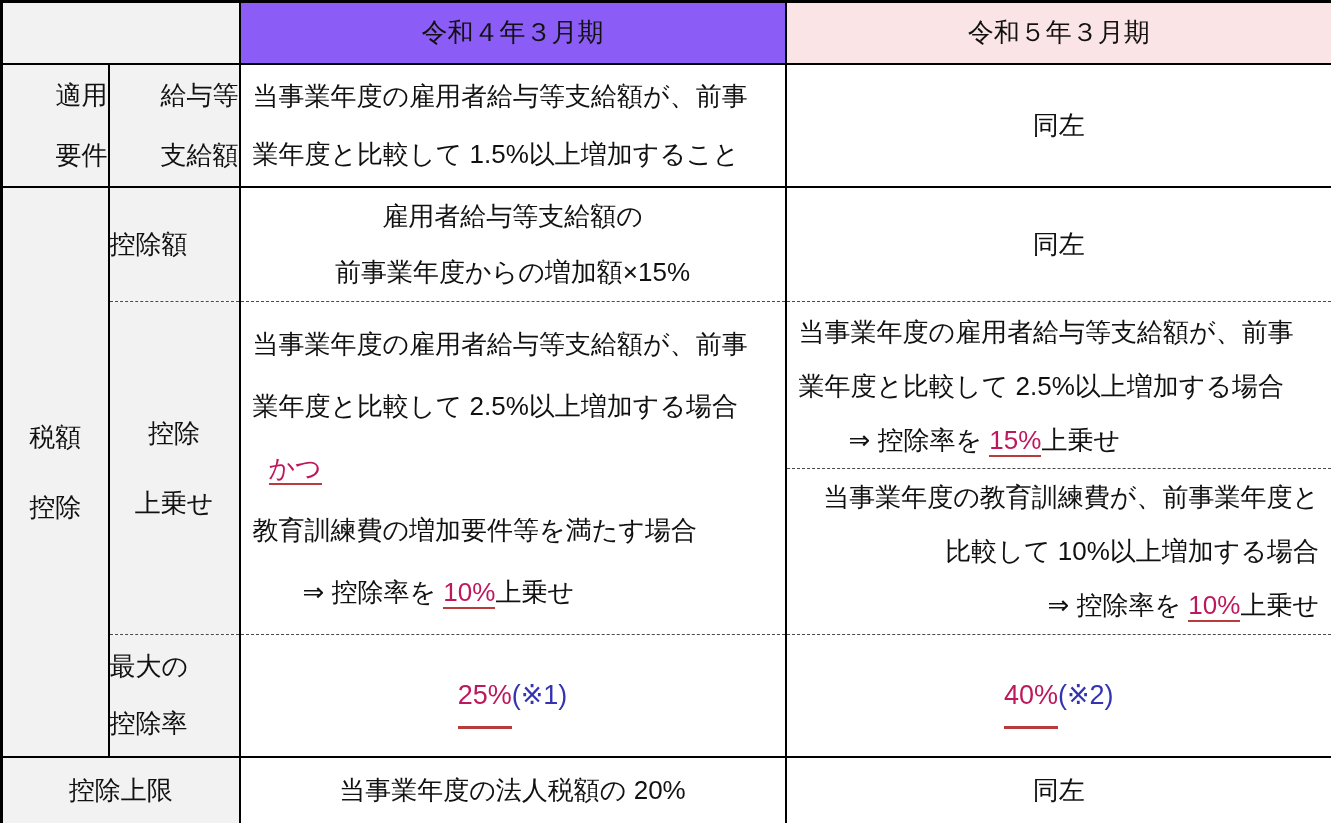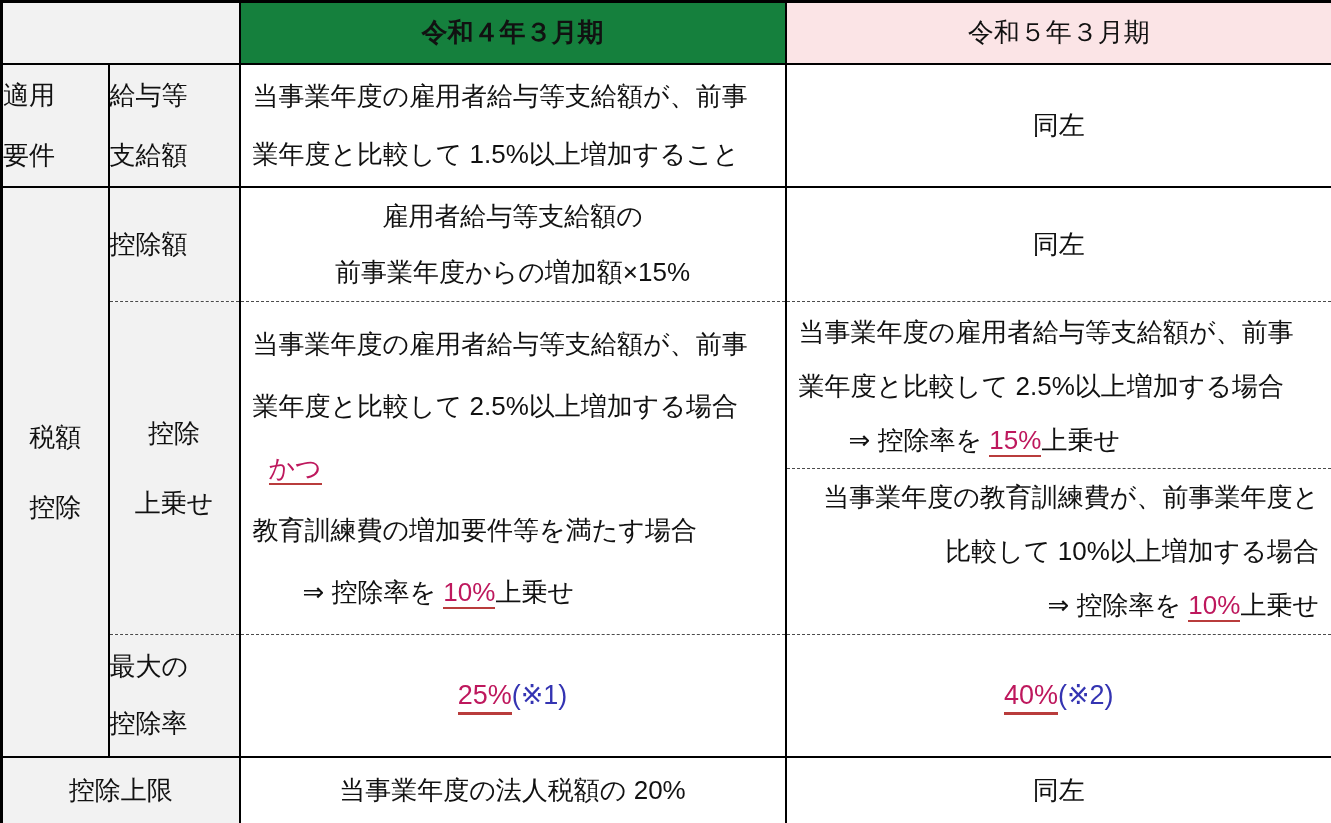--- a/index.html
+++ b/index.html
@@ -2,47 +2,47 @@
 <html><head>
 <meta charset="utf-8">
 <style>
   html,body{margin:0;padding:0;background:#fff;}
   body{font-family:"Liberation Sans","DejaVu Sans",sans-serif;color:#111;}
   table{border-collapse:collapse;table-layout:fixed;width:1331px;height:823px;
         border:3px solid #000;}
   td{border:2px solid #000;vertical-align:middle;font-size:26px;color:#111;
      padding:0;overflow:hidden;}
   .bg-gray{background:#F2F2F2;}
-  .bg-blue{background:#15803d;font-weight:bold;}
+  .bg-blue{background:#8b5cf6;}
   .bg-pink{background:#FBE4E6;}
   .center{text-align:center;}
   .px{padding-left:12px;padding-right:12px;}
   .line{white-space:nowrap;}
   
-  .lbl{line-height:60px;text-align:left;}
+  .lbl{line-height:60px;text-align:right;}
   .lbl-tall{line-height:70px;text-align:center;}
   .lbl-mid{line-height:57px;text-align:left;}
   
   .lh58 .line{line-height:58px;}
   .lh56 .line{line-height:56px;}
   .lh62 .line{line-height:62px;}
   .lh54 .line{line-height:54px;}
   
   tr.r-amount td{border-bottom:1.5px dashed #4a4a4a;}
   tr.r-addon td{border-top:1.5px dashed #4a4a4a;border-bottom:1.5px dashed #4a4a4a;}
   tr.r-maxrate td{border-top:1.5px dashed #4a4a4a;}
   
   .split{display:flex;flex-direction:column;}
   .sub{height:164px;display:flex;flex-direction:column;justify-content:center;
        padding:0 12px;}
   .sub + .sub{border-top:1.5px dashed #4a4a4a;text-align:right;}
   
   .red{color:#be185d;}
   .u{border-bottom:2.5px solid #B93C3C;}
-  .u2{border-bottom:3px solid #B93C3C;padding-bottom:2px;}
+  .u2{border-bottom:3px solid #B93C3C;padding-bottom:16px;}
   .note-blue{color:#3434B2;}
   .and-line{padding-left:16px;}
   .arrow-line{padding-left:50px;}
   .rate-big{font-size:27px;}
 </style>
 </head>
 <body>
 
 <table>
   <colgroup>

